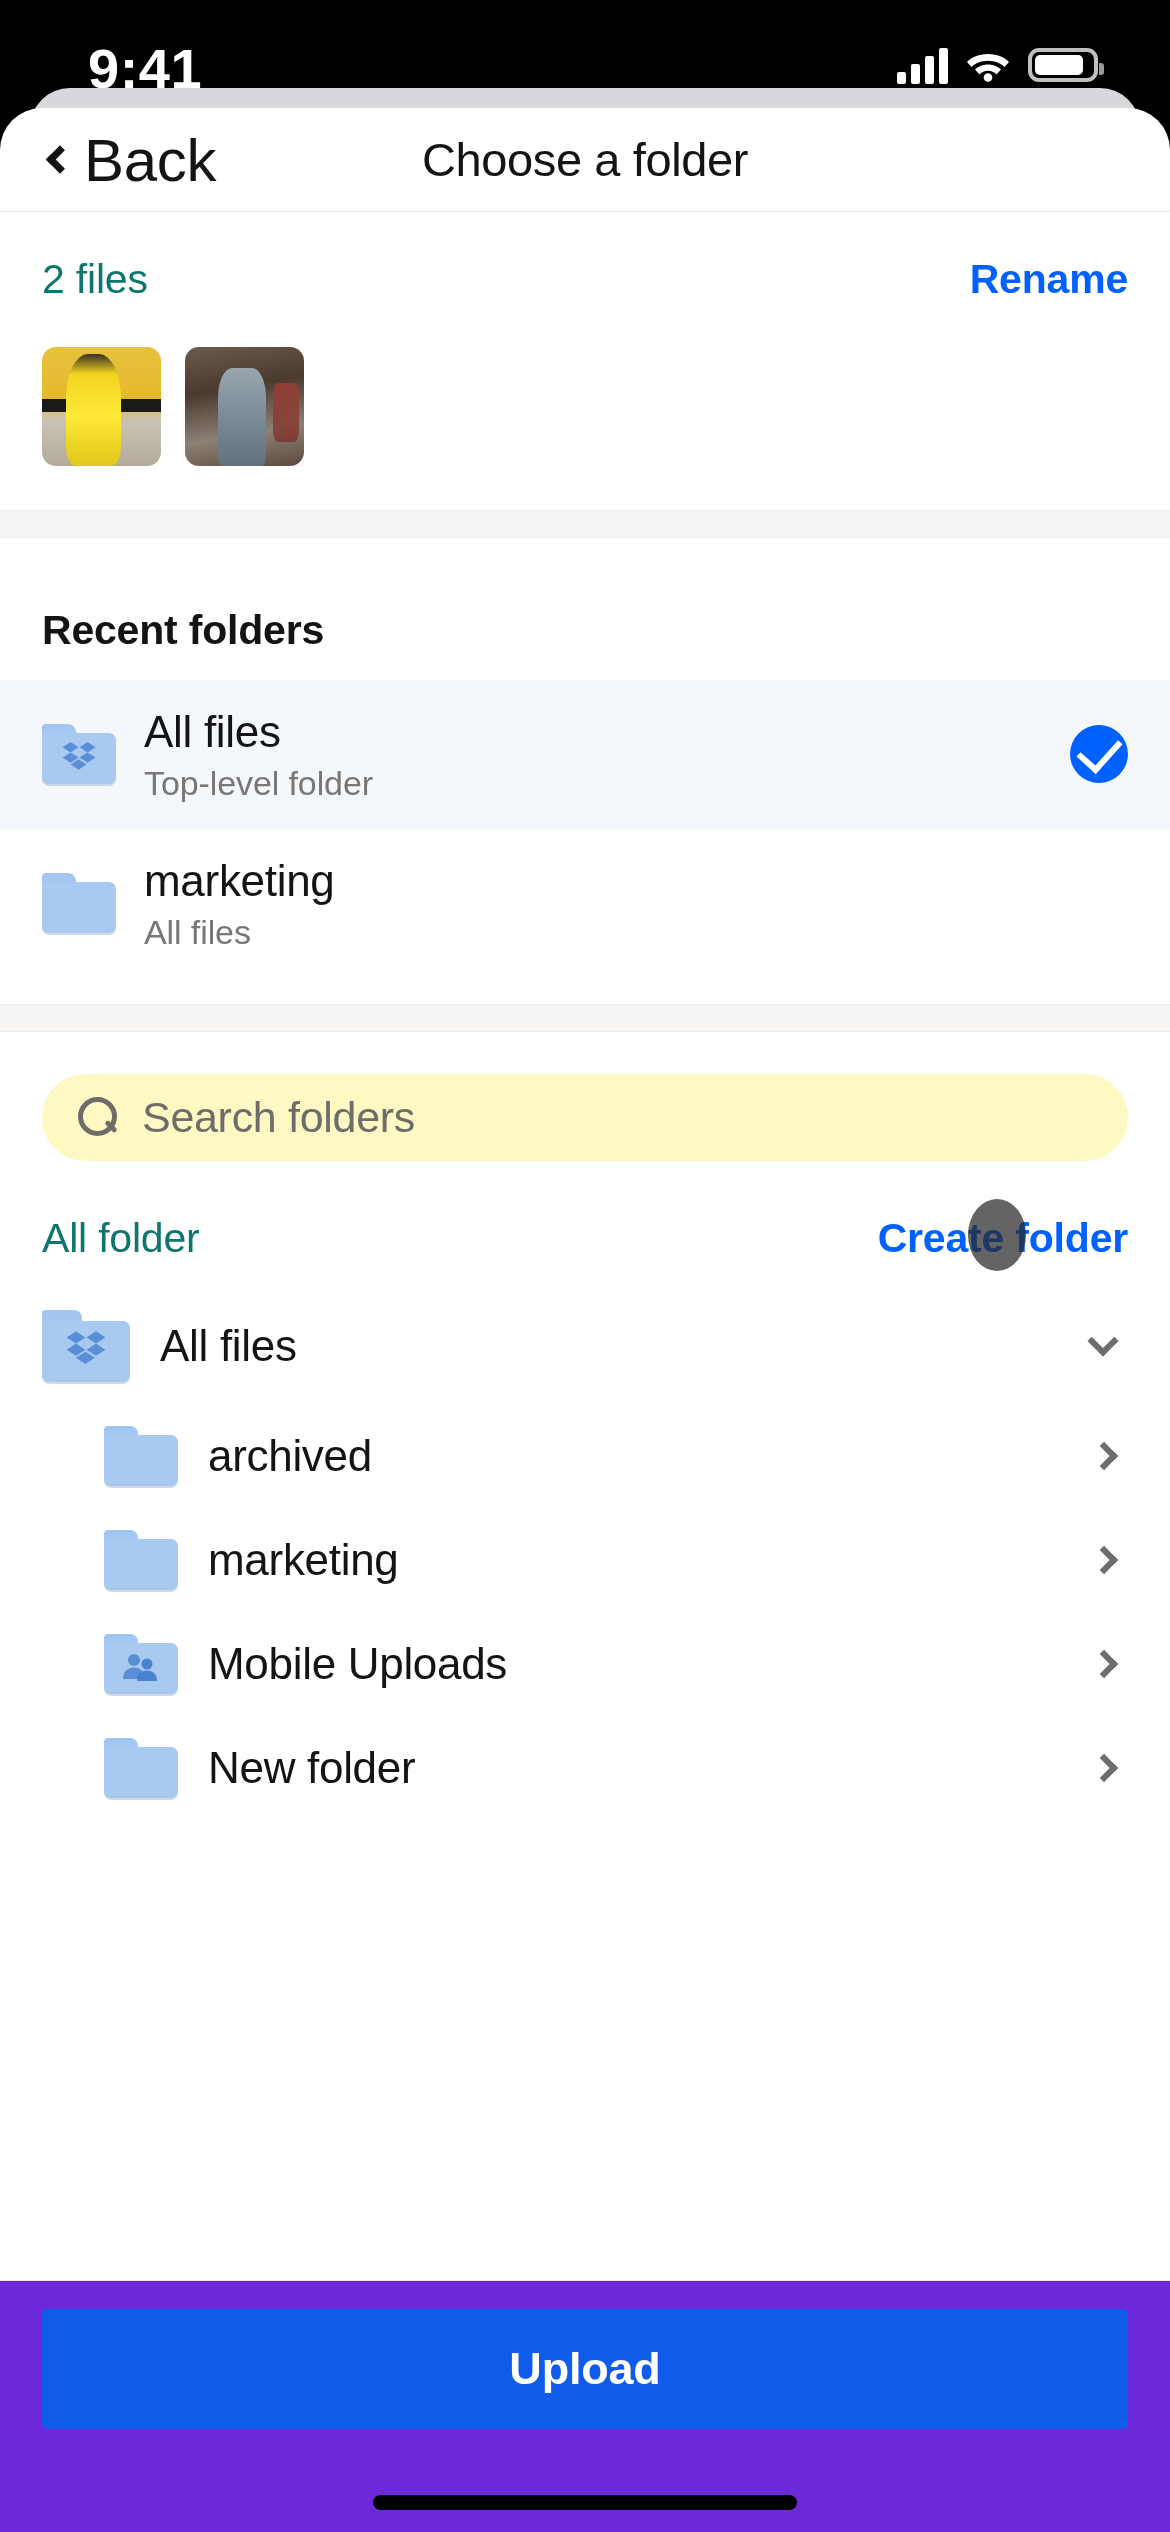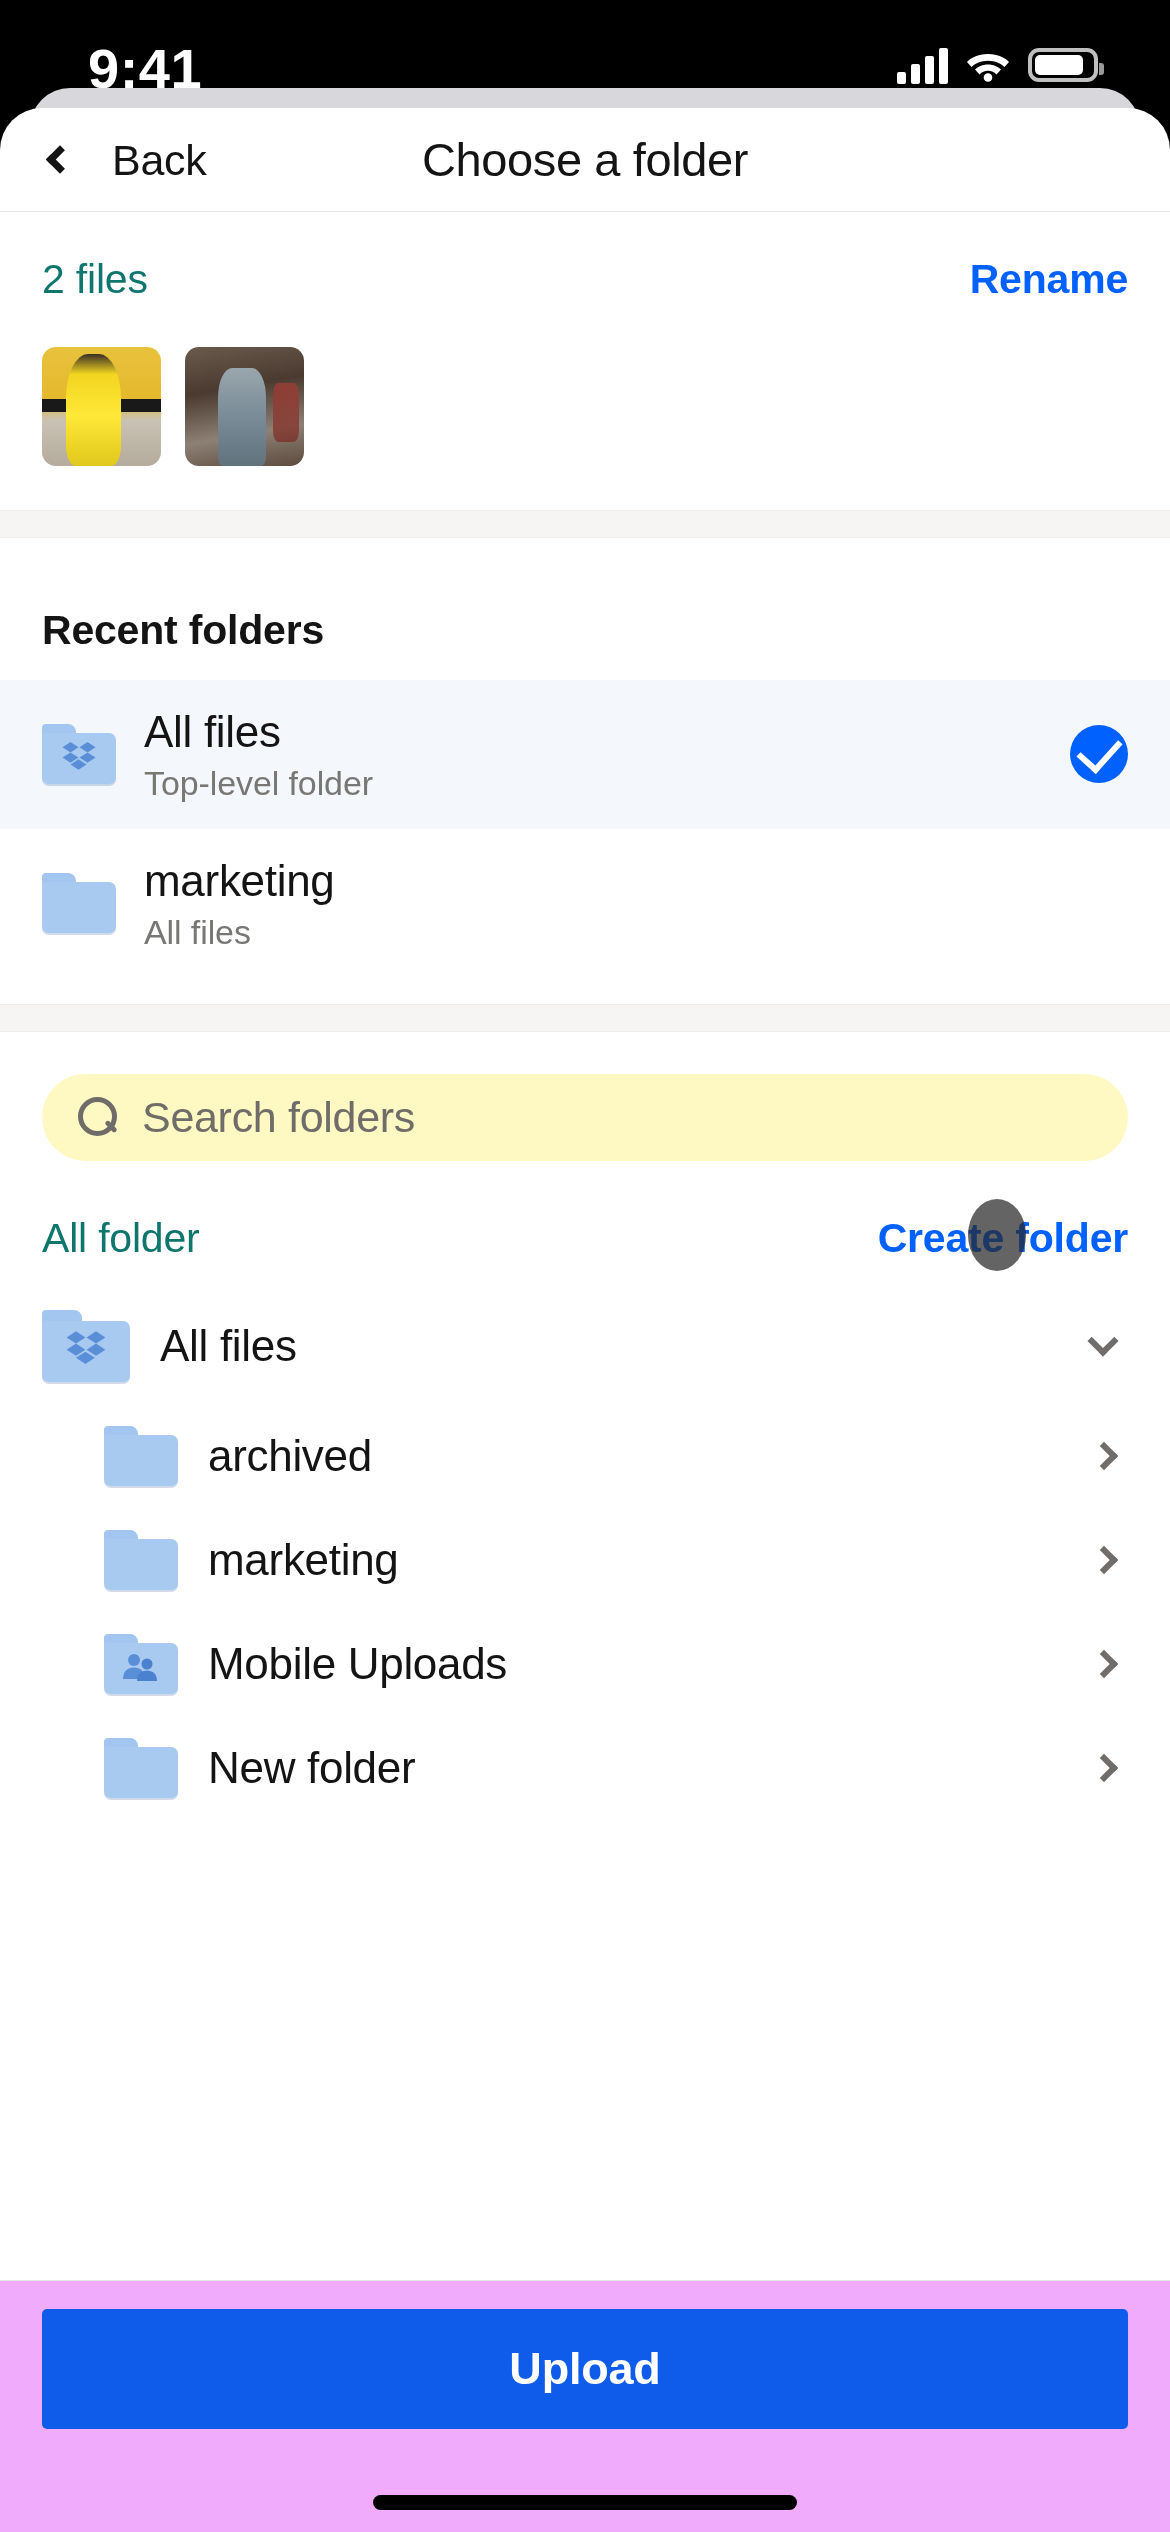--- a/index.html
+++ b/index.html
@@ -61,21 +61,21 @@
   }
   .back-btn {
     display:flex; align-items:center; gap:10px;
     position:absolute; left:50px; top:50%; transform:translateY(-50%);
     cursor:pointer;
   }
   .chev-left {
     width:20px; height:20px; border-left:7px solid #141414; border-bottom:7px solid #141414;
     transform:rotate(45deg); margin-right:4px;
   }
-  .back-label { font-size:43px; color:#141414; letter-spacing:-0.3px;margin-left:28px; }
+  .back-label { font-size:60px; color:#141414; letter-spacing:-0.3px; }
   .nav-title {
     position:absolute; left:0; width:100%; text-align:center;
     font-size:47px; color:#141414; letter-spacing:-0.4px;
   }
 
   
   .files-sec { padding:44px 42px 0 42px; }
   .files-head { display:flex; align-items:baseline; justify-content:space-between; }
   .files-count { font-size:41px; font-weight:400; color:#0f766e; letter-spacing:-0.2px; }
   .rename-link { font-size:41px; font-weight:700; color:#0061fe; cursor:pointer; letter-spacing:-0.2px; }
@@ -190,21 +190,21 @@
     transform:rotate(45deg); flex:0 0 auto; margin-right:6px;
   }
   .chev-down {
     width:22px; height:22px; border-bottom:6px solid #6f6c69; border-right:6px solid #6f6c69;
     transform:rotate(45deg); flex:0 0 auto; margin-right:6px; margin-top:-10px;
   }
 
   
   .footer {
     position:absolute; left:0; bottom:0; width:1170px; height:252px;
-    background:#f0abfc; border-top:1px solid #e6e6e6;
+    background:#6d28d9; border-top:1px solid #e6e6e6;
   }
   .upload-btn {
     position:absolute; left:42px; top:28px; width:1086px; height:120px;
     background:#0f5ceb; border:none; border-radius:5px;
     color:#fff; font-size:45px; font-weight:700; letter-spacing:-0.2px;
     cursor:pointer; font-family:"Liberation Sans", sans-serif;
   }
   .home-ind {
     position:absolute; left:50%; transform:translateX(-50%); bottom:22px;
     width:424px; height:15px; background:#000; border-radius:10px;

